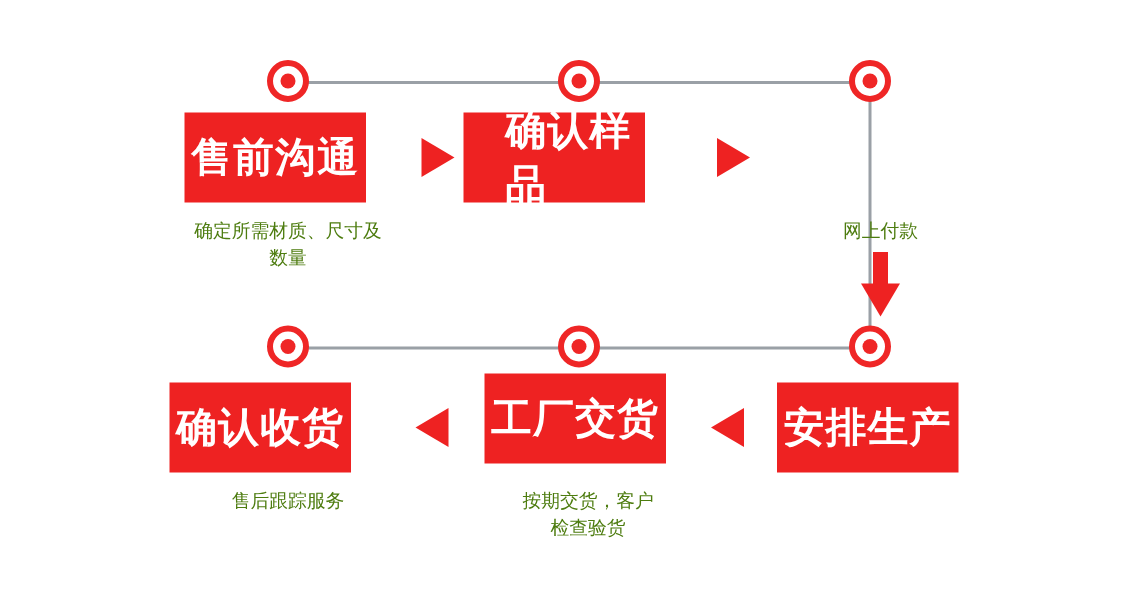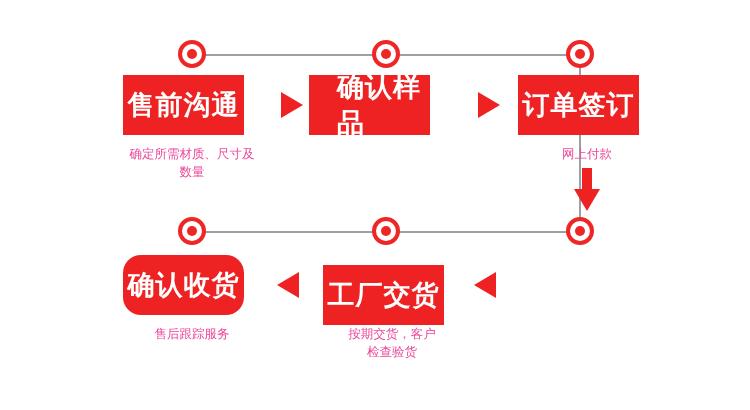--- a/index.html
+++ b/index.html
@@ -63,21 +63,21 @@
     justify-content: center;
     box-sizing: border-box;
   }
 
   
   .caption {
     position: absolute;
     width: 190px;
     text-align: center;
     font-size: 12.5px;
-    color: #ec4899;
+    color: #4d7c0f;
     line-height: 1.45;
     white-space: pre-line;
   }
 
   
   .arrow-right {
     position: absolute;
     width: 0;
     height: 0;
     border-top: 13px solid transparent;
@@ -139,31 +139,31 @@
   <div class="box" style="left:123px; top:75px;">售前沟通</div>
   <div class="caption" style="left:97px; top:145px;">确定所需材质、尺寸及
 数量</div>
 
   <div class="arrow-right" style="left:281px; top:92px;"></div>
 
   <div class="box" style="left:309px; top:75px;padding-left:28px;">确认样品</div>
 
   <div class="arrow-right" style="left:478px; top:92px;"></div>
 
-  <div class="box" style="left:518px; top:75px;">订单签订</div>
   <div class="caption" style="left:492px; top:145px;">网上付款</div>
 
   <div class="arrow-stem-v" style="left:582px; top:168px; height:22px;"></div>
   <div class="arrow-down" style="left:574px; top:189px;"></div>
 
-  <div class="box" style="left:123px; top:255px;border-radius:18px;">确认收货</div>
+  <div class="box" style="left:113px; top:255px;">确认收货</div>
   <div class="caption" style="left:97px; top:325px;">售后跟踪服务</div>
 
   <div class="arrow-left" style="left:277px; top:272px;"></div>
 
-  <div class="box" style="left:323px; top:265px;">工厂交货</div>
+  <div class="box" style="left:323px; top:249px;">工厂交货</div>
   <div class="caption" style="left:297px; top:325px;">按期交货，客户
 检查验货</div>
 
   <div class="arrow-left" style="left:474px; top:272px;"></div>
 
+  <div class="box" style="left:518px; top:255px;">安排生产</div>
 
 </div>
 
 </body></html>

